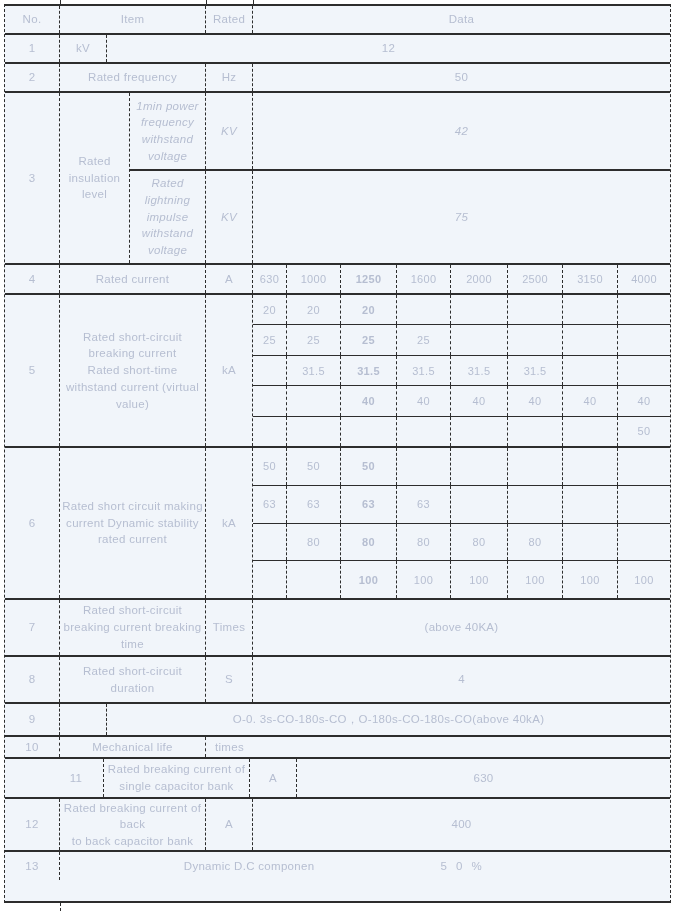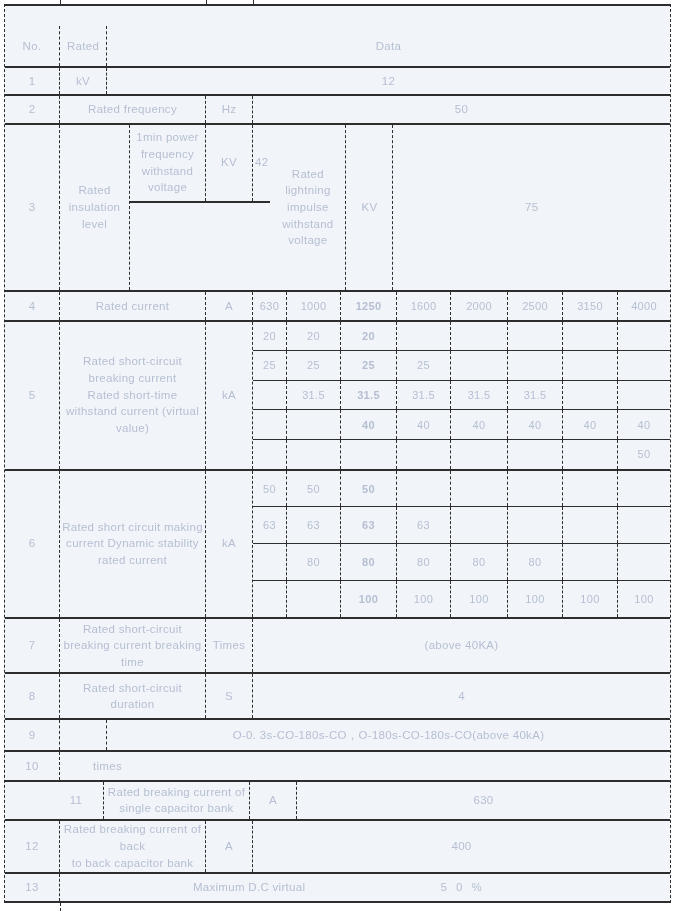--- a/index.html
+++ b/index.html
@@ -40,36 +40,36 @@
     padding:1px 2px;
   }
   .cell:last-child{border-right:none;}
   .col-no{width:55px;flex:none;}
   .col-item{width:146px;flex:none;}
   .col-item-left{width:70px;flex:none;}
   .col-item-right{width:76px;flex:none;}
   .col-unit{width:47px;flex:none;}
   .col-data{flex:1;}
   
-  .h-header{height:43px;margin-top:20px;}
+  .h-header{height:29px;}
   .h-r1{height:29px;}
   .h-r2{height:29px;}
   .h-r3{height:172px;}
   .h-r4{height:30px;}
   .h-r5{height:153px;}
   .h-r6{height:152px;}
   .h-r7{height:57px;}
   .h-r8{height:47px;}
   .h-r9{height:33px;}
-  .h-r10{height:30px;gap:24px;}
+  .h-r10{height:22px;}
   .h-r11{height:40px;padding-left:44px;}
   .h-r12{height:53px;}
   .h-r13{height:28px;}
   
-  .r3-right{flex:1;display:flex;flex-direction:row;}
+  .r3-right{flex:1;display:flex;flex-direction:column;font-style:italic;}
   .r3-sub{display:flex;flex:1;align-items:stretch;}
   .r3-sub.first{flex:none;height:78px;border-bottom:2px solid var(--border);}
   
   .dgrid{flex:1;display:flex;flex-direction:column;}
   .dgrid-row{flex:1;display:flex;border-bottom:1px solid var(--border);align-items:stretch;}
   .dgrid-row:last-child{border-bottom:none;}
   .dcell{
     display:flex;align-items:center;justify-content:center;
     border-right:1px dashed var(--border);
     font-size:11px;
@@ -93,20 +93,21 @@
 </style>
 </head>
 <body>
 
 <div class="page">
 
   <div class="spec-table">
 
     <div class="row h-header">
       <div class="cell col-no">No.</div>
+      <div class="cell col-item">Item</div>
       <div class="cell col-unit">Rated</div>
       <div class="cell col-data">Data</div>
     </div>
 
     <div class="row h-r1">
       <div class="cell col-no">1</div>
       <div class="cell col-unit">kV</div>
       <div class="cell col-data">12</div>
     </div>
 
@@ -291,20 +292,21 @@
     </div>
 
     <div class="row h-r9">
       <div class="cell col-no">9</div>
       <div class="cell col-unit"></div>
       <div class="cell col-data">O-0. 3s-CO-180s-CO，O-180s-CO-180s-CO(above 40kA)</div>
     </div>
 
     <div class="row h-r10">
       <div class="cell col-no">10</div>
+      <div class="cell col-item">Mechanical life</div>
       <div class="cell col-unit">times</div>
     </div>
 
     <div class="row h-r11">
       <div class="cell col-no">11</div>
       <div class="cell col-item">Rated breaking current of
 single capacitor bank</div>
       <div class="cell col-unit">A</div>
       <div class="cell col-data">630</div>
     </div>
@@ -314,21 +316,21 @@
       <div class="cell col-item">Rated breaking current of
 back
 to back capacitor bank</div>
       <div class="cell col-unit">A</div>
       <div class="cell col-data">400</div>
     </div>
 
     <div class="row h-r13">
       <div class="cell col-no">13</div>
       <div class="cell r13-merged">
-        <span class="r13-label">Maximum D.C virtual</span>
+        <span class="r13-label">Dynamic D.C componen</span>
         <span class="r13-value">5 0 %</span>
       </div>
     </div>
 
   </div>
 
   <div class="frag frag-top" style="left:60px"></div>
   <div class="frag frag-top" style="left:206px"></div>
   <div class="frag frag-top" style="left:253px"></div>
   <div class="frag frag-bottom" style="left:60px"></div>

